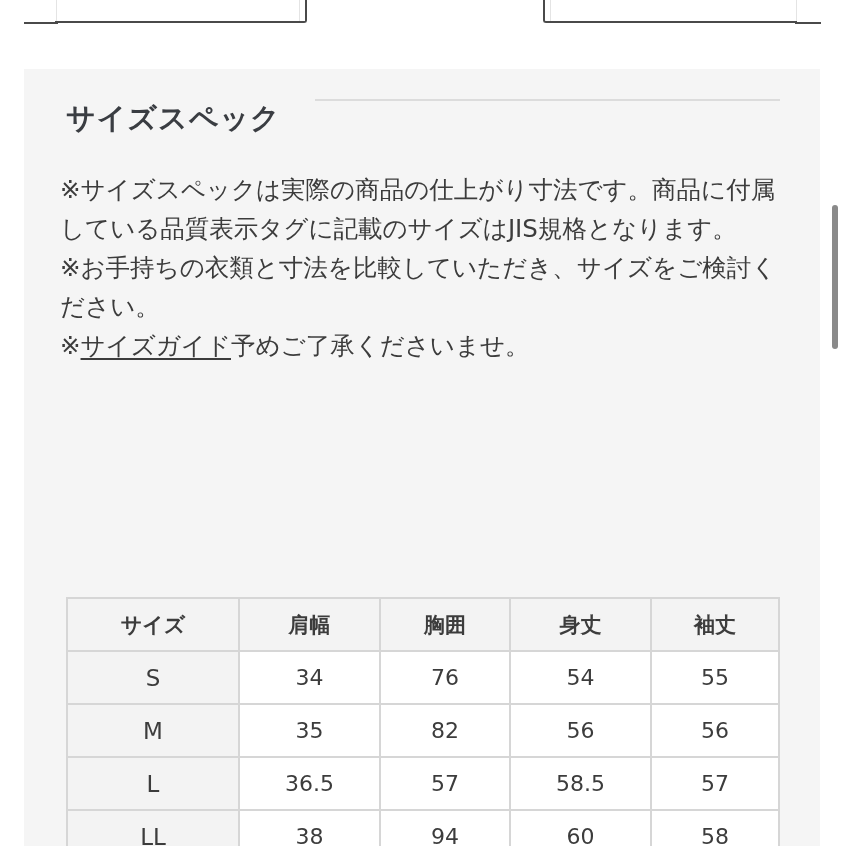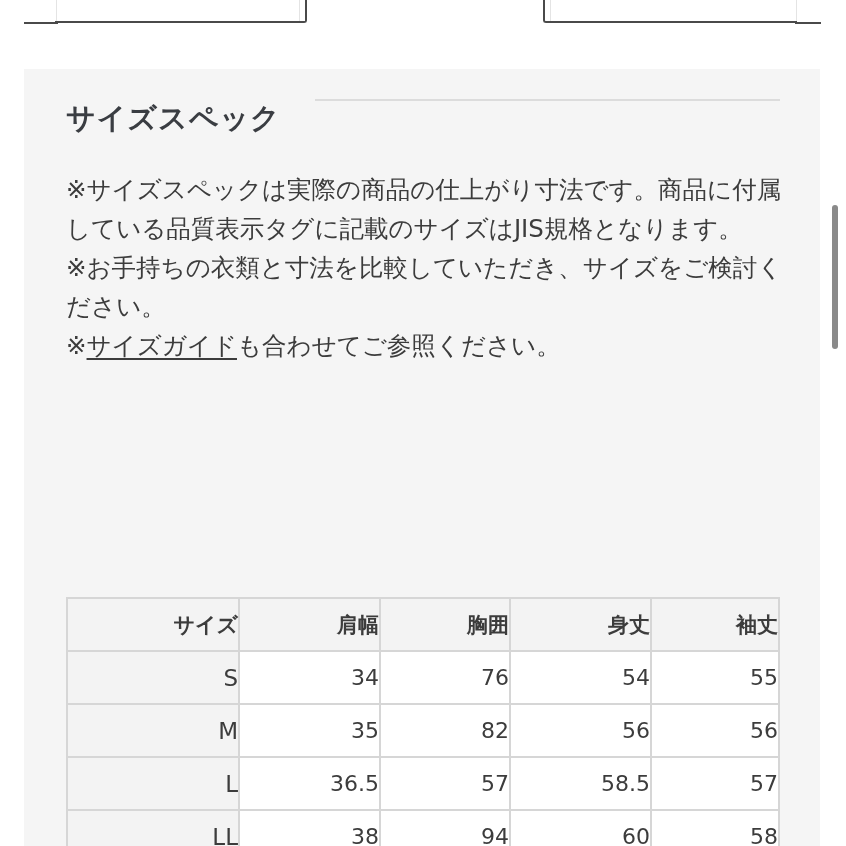--- a/index.html
+++ b/index.html
@@ -63,42 +63,42 @@
       white-space: nowrap;
     }
     .spec-title-line {
       flex: 1;
       height: 2px;
       background: #dcdcdc;
       margin-left: 34px;
     }
     .notes {
       position: absolute;
-      left: 42px;
+      left: 36px;
       top: 101px;
       width: 720px;
       font-size: 24.5px;
       line-height: 39px;
       color: #3c3c3c;
     }
     .notes p { margin: 0; }
     .notes a { color: #3c3c3c; text-underline-offset: 4px; }
 
     
     .size-table {
       position: absolute;
       left: 42px;
       top: 528px;
       border-collapse: collapse;
       background: #ffffff;
     }
     .size-table th, .size-table td {
       border: 2px solid #d6d6d6;
       height: 51px;
-      text-align: right;
+      text-align: center;
       vertical-align: middle;
       padding: 0;
       font-size: 22px;
       color: #3c3c3c;
       margin-left: 16px;
     }
     .size-table th {
       background: #f3f3f3;
       font-weight: bold;
       font-size: 21px;
@@ -148,21 +148,21 @@
 
   <section class="panel">
     <div class="spec-title-row">
       <h2 class="spec-title" style="margin:0">サイズスペック</h2>
       <div class="spec-title-line"></div>
     </div>
 
     <div class="notes">
       <p>※サイズスペックは実際の商品の仕上がり寸法です。商品に付属している品質表示タグに記載のサイズはJIS規格となります。</p>
       <p>※お手持ちの衣類と寸法を比較していただき、サイズをご検討ください。</p>
-      <p><span>※</span><a href="#">サイズガイド</a><span>も合わせてご参照ください。</span></p>
+      <p><span>※</span><a href="#">サイズガイド</a><span>予めご了承くださいませ。</span></p>
     </div>
 
     <table class="size-table">
       <thead>
         <tr>
           <th class="c0">サイズ</th>
           <th class="c1">肩幅</th>
           <th class="c2">胸囲</th>
           <th class="c3">身丈</th>
           <th class="c4">袖丈</th>

